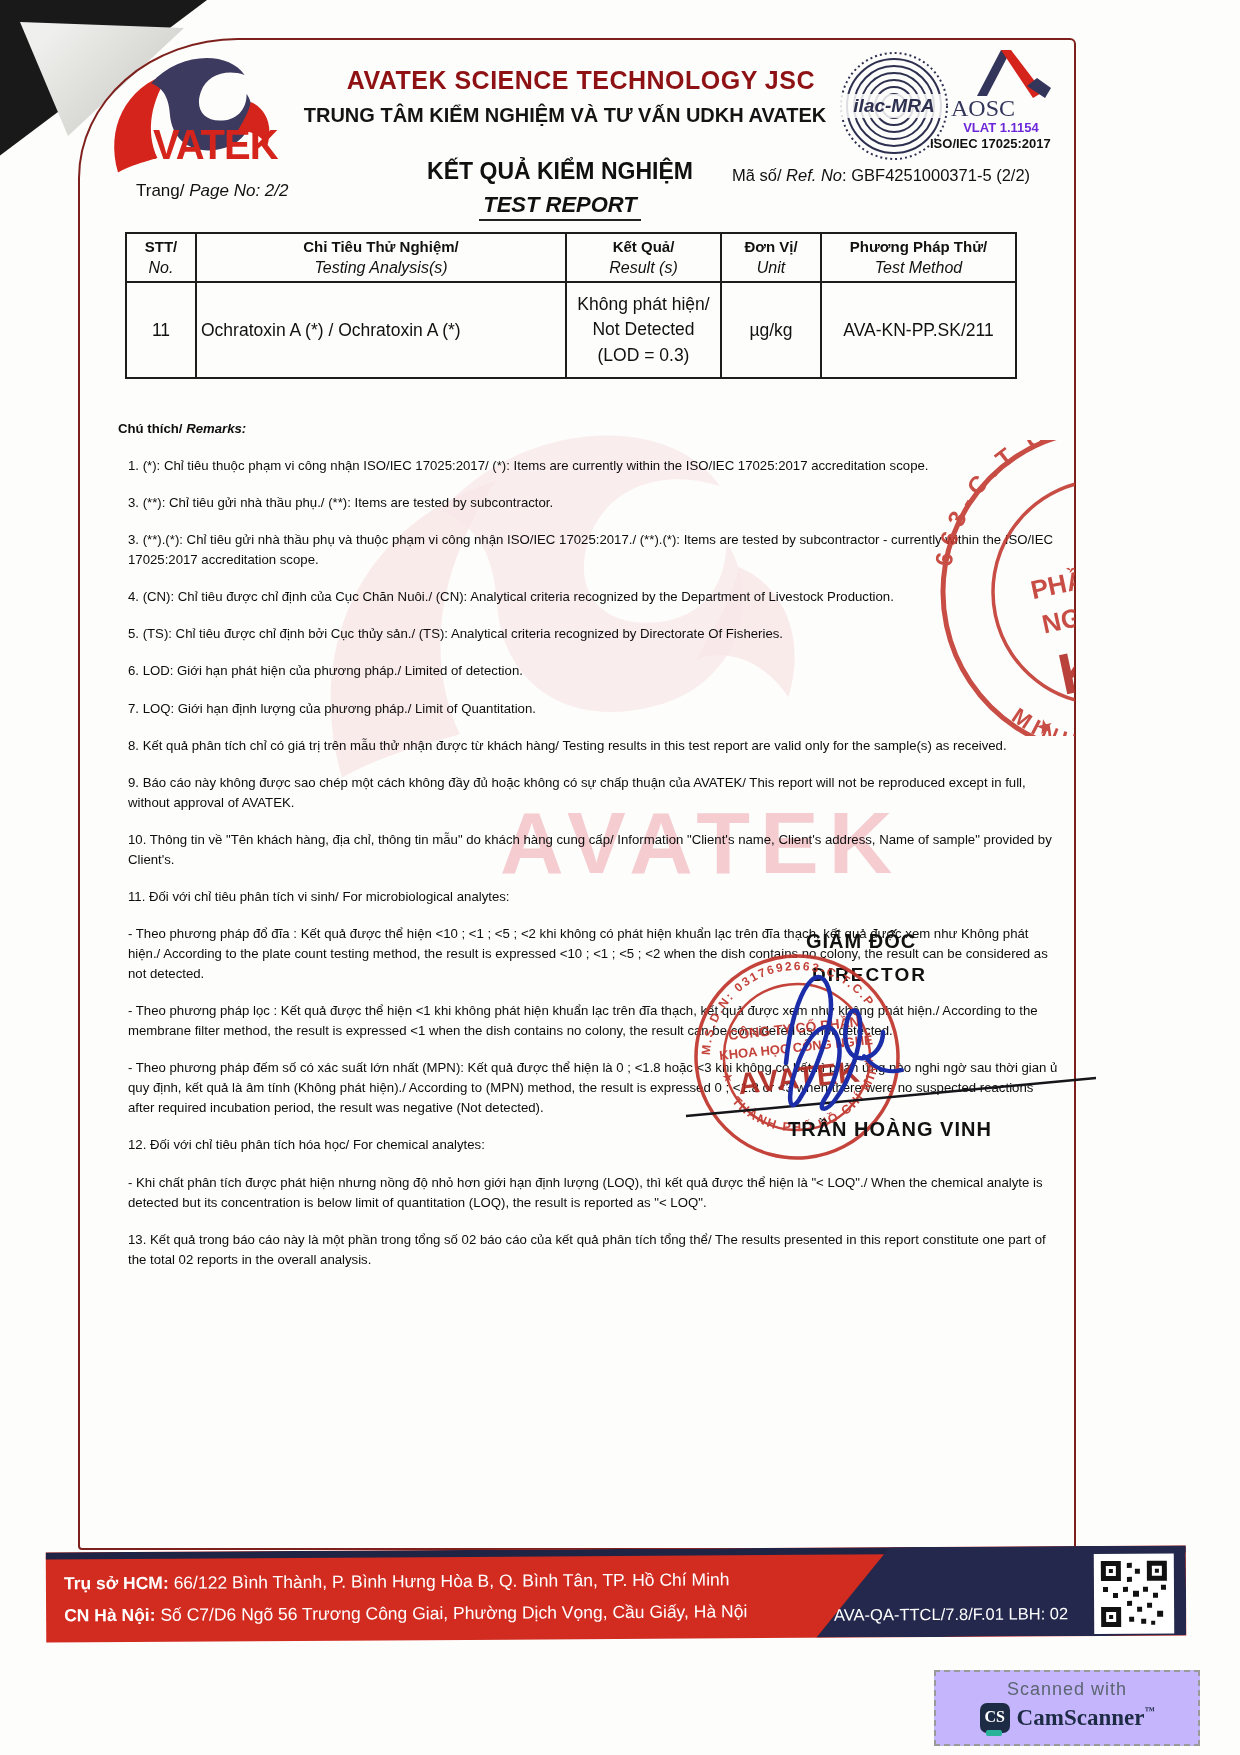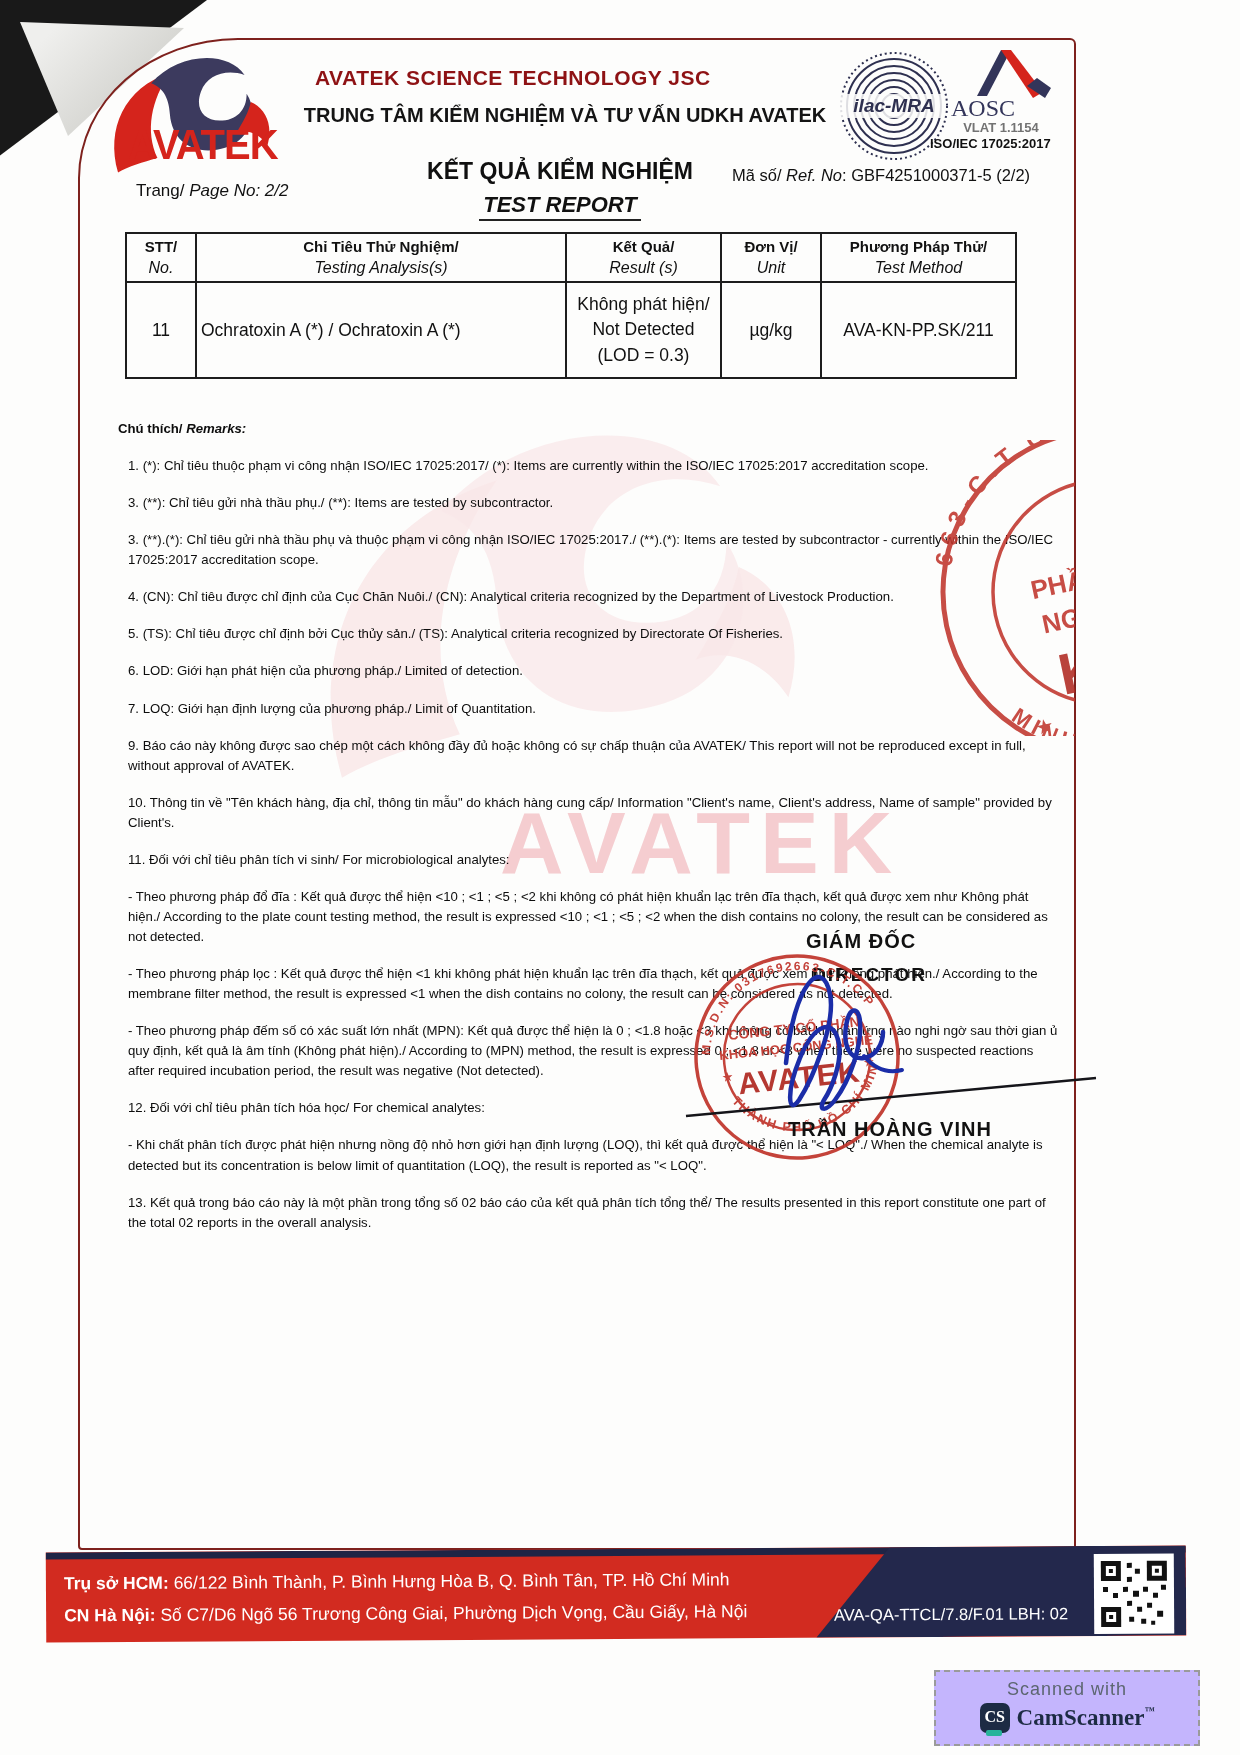--- a/index.html
+++ b/index.html
@@ -12,27 +12,27 @@
     background:linear-gradient(135deg,#efefed 20%,#c9c9c4 80%);
     clip-path:polygon(6% 12%,88% 16%,30% 88%);}
   .page-frame{position:absolute;left:78px;top:38px;width:994px;height:1508px;
     border:2.5px solid #7e211d;border-radius:160px 6px 4px 4px / 140px 6px 4px 4px;}
   
   .logo-box{position:absolute;left:96px;top:48px;width:210px;height:140px;}
   .logo-word{position:absolute;left:128px;top:122px;width:180px;font-size:40px;font-weight:bold;
     color:#d5241c;letter-spacing:-1px;transform:scaleY(1.05);}
   .page-no{position:absolute;left:136px;top:181px;font-size:17px;color:#111;}
   .page-no .en{font-style:italic;}
-  .company-name{position:absolute;left:315px;top:66px;width:500px;text-align:left;
-    font-size:21px;font-weight:bold;color:#8e1214;letter-spacing:.5px;}
+  .company-name{position:absolute;left:315px;top:66px;width:500px;text-align:right;
+    font-size:25px;font-weight:bold;color:#8e1214;letter-spacing:.5px;}
   .center-name{position:absolute;left:300px;top:104px;width:530px;text-align:center;
     font-size:20px;font-weight:bold;color:#141414;}
   .ilac{position:absolute;left:838px;top:50px;}
   .aosc{position:absolute;left:946px;top:46px;width:110px;text-align:center;}
-  .aosc-vlat{font-size:13px;font-weight:bold;color:#737373;margin-top:-4px;}
+  .aosc-vlat{font-size:13px;font-weight:bold;color:#6d28d9;margin-top:-4px;}
   .aosc-iso{position:absolute;left:930px;top:136px;width:130px;font-size:13px;font-weight:bold;color:#111;}
   .title-vi{position:absolute;left:420px;top:158px;width:280px;text-align:center;
     font-size:23px;font-weight:bold;color:#101010;}
   .title-en{position:absolute;left:420px;top:192px;width:280px;text-align:center;
     font-size:22px;font-weight:bold;font-style:italic;}
   .title-en span{border-bottom:2px solid #222;padding:0 4px 2px;}
   .ref-line{position:absolute;left:732px;top:166px;font-size:16.5px;color:#111;white-space:nowrap;}
   .ref-line .en{font-style:italic;}
   
   table.results{position:absolute;left:125px;top:232px;border-collapse:collapse;table-layout:fixed;}
@@ -200,20 +200,21 @@
     <div class="rtitle">
       <span class="vi">Chú thích/ </span><span class="en">Remarks:</span>
     </div>
     <div class="item">1. (*): Chỉ tiêu thuộc phạm vi công nhận ISO/IEC 17025:2017/ (*): Items are currently within the ISO/IEC 17025:2017 accreditation scope.</div>
     <div class="item">3. (**): Chỉ tiêu gửi nhà thầu phụ./ (**): Items are tested by subcontractor.</div>
     <div class="item">3. (**).(*): Chỉ tiêu gửi nhà thầu phụ và thuộc phạm vi công nhận ISO/IEC 17025:2017./ (**).(*): Items are tested by subcontractor - currently within the ISO/IEC 17025:2017 accreditation scope.</div>
     <div class="item">4. (CN): Chỉ tiêu được chỉ định của Cục Chăn Nuôi./ (CN): Analytical criteria recognized by the Department of Livestock Production.</div>
     <div class="item">5. (TS): Chỉ tiêu được chỉ định bởi Cục thủy sản./ (TS): Analytical criteria recognized by Directorate Of Fisheries.</div>
     <div class="item">6. LOD: Giới hạn phát hiện của phương pháp./ Limited of detection.</div>
     <div class="item">7. LOQ: Giới hạn định lượng của phương pháp./ Limit of Quantitation.</div>
+    <div class="item">8. Kết quả phân tích chỉ có giá trị trên mẫu thử nhận được từ khách hàng/ Testing results in this test report are valid only for the sample(s) as received.</div>
     <div class="item">9. Báo cáo này không được sao chép một cách không đầy đủ hoặc không có sự chấp thuận của AVATEK/ This report will not be reproduced except in full, without approval of AVATEK.</div>
     <div class="item">10. Thông tin về "Tên khách hàng, địa chỉ, thông tin mẫu" do khách hàng cung cấp/ Information "Client's name, Client's address, Name of sample" provided by Client's.</div>
     <div class="item">11. Đối với chỉ tiêu phân tích vi sinh/ For microbiological analytes:</div>
     <div class="item">- Theo phương pháp đổ đĩa : Kết quả được thể hiện &lt;10 ; &lt;1 ; &lt;5 ; &lt;2 khi không có phát hiện khuẩn lạc trên đĩa thạch, kết quả được xem như Không phát hiện./ According to the plate count testing method, the result is expressed &lt;10 ; &lt;1 ; &lt;5 ; &lt;2 when the dish contains no colony, the result can be considered as not detected.</div>
     <div class="item">- Theo phương pháp lọc : Kết quả được thể hiện &lt;1 khi không phát hiện khuẩn lạc trên đĩa thạch, kết quả được xem như không phát hiện./ According to the membrane filter method, the result is expressed &lt;1 when the dish contains no colony, the result can be considered as not detected.</div>
     <div class="item">- Theo phương pháp đếm số có xác suất lớn nhất (MPN): Kết quả được thể hiện là 0 ; &lt;1.8 hoặc &lt;3 khi không có bất kì phản ứng nào nghi ngờ sau thời gian ủ quy định, kết quả là âm tính (Không phát hiện)./ According to (MPN) method, the result is expressed 0 ; &lt;1.8 or &lt;3 when there were no suspected reactions after required incubation period, the result was negative (Not detected).</div>
     <div class="item">12. Đối với chỉ tiêu phân tích hóa học/ For chemical analytes:</div>
     <div class="item">- Khi chất phân tích được phát hiện nhưng nồng độ nhỏ hơn giới hạn định lượng (LOQ), thì kết quả được thể hiện là "&lt; LOQ"./ When the chemical analyte is detected but its concentration is below limit of quantitation (LOQ), the result is reported as "&lt; LOQ".</div>
     <div class="item">13. Kết quả trong báo cáo này là một phần trong tổng số 02 báo cáo của kết quả phân tích tổng thể/ The results presented in this report constitute one part of the total 02 reports in the overall analysis.</div>
   </div>

